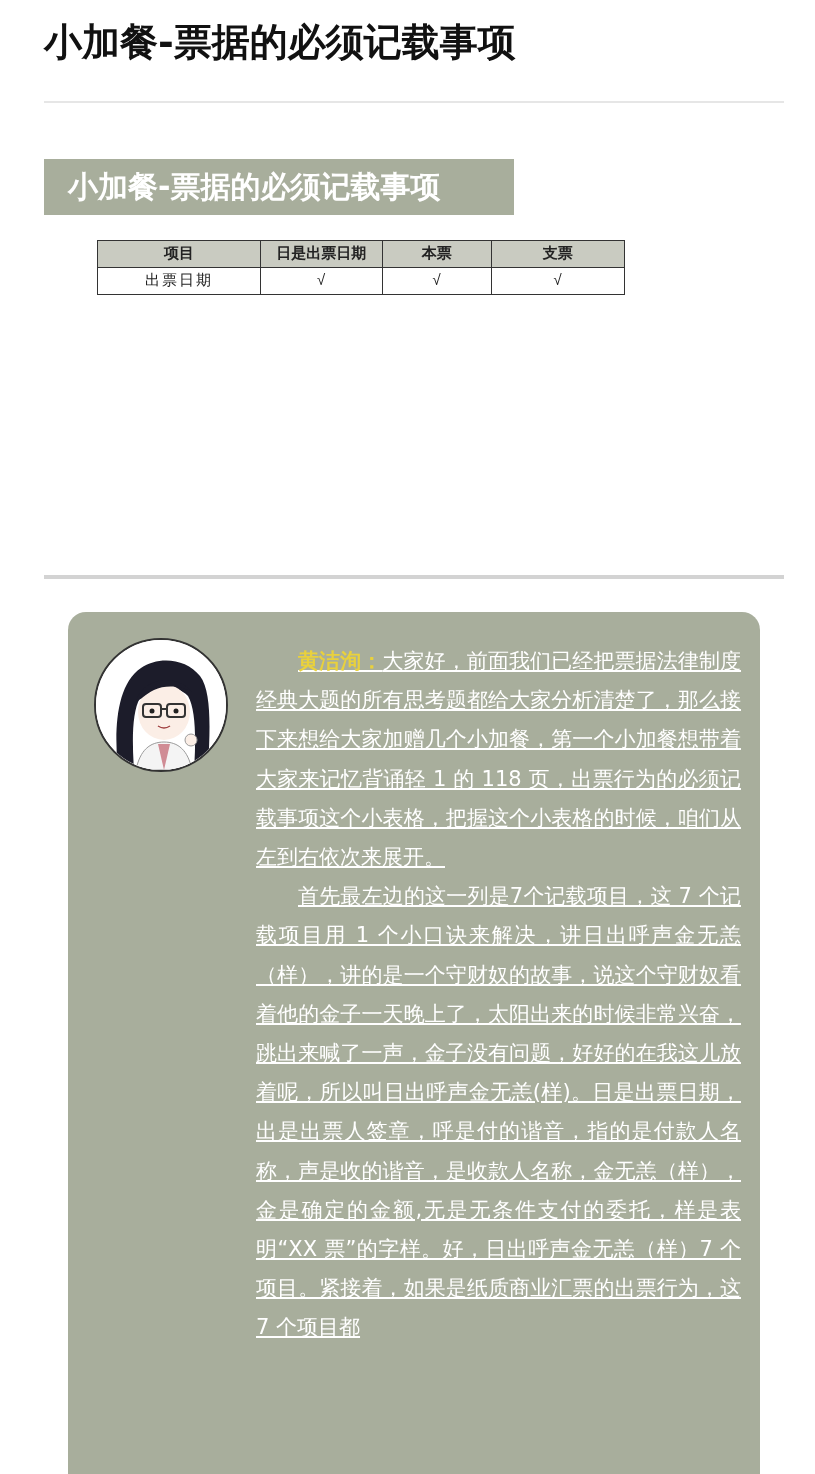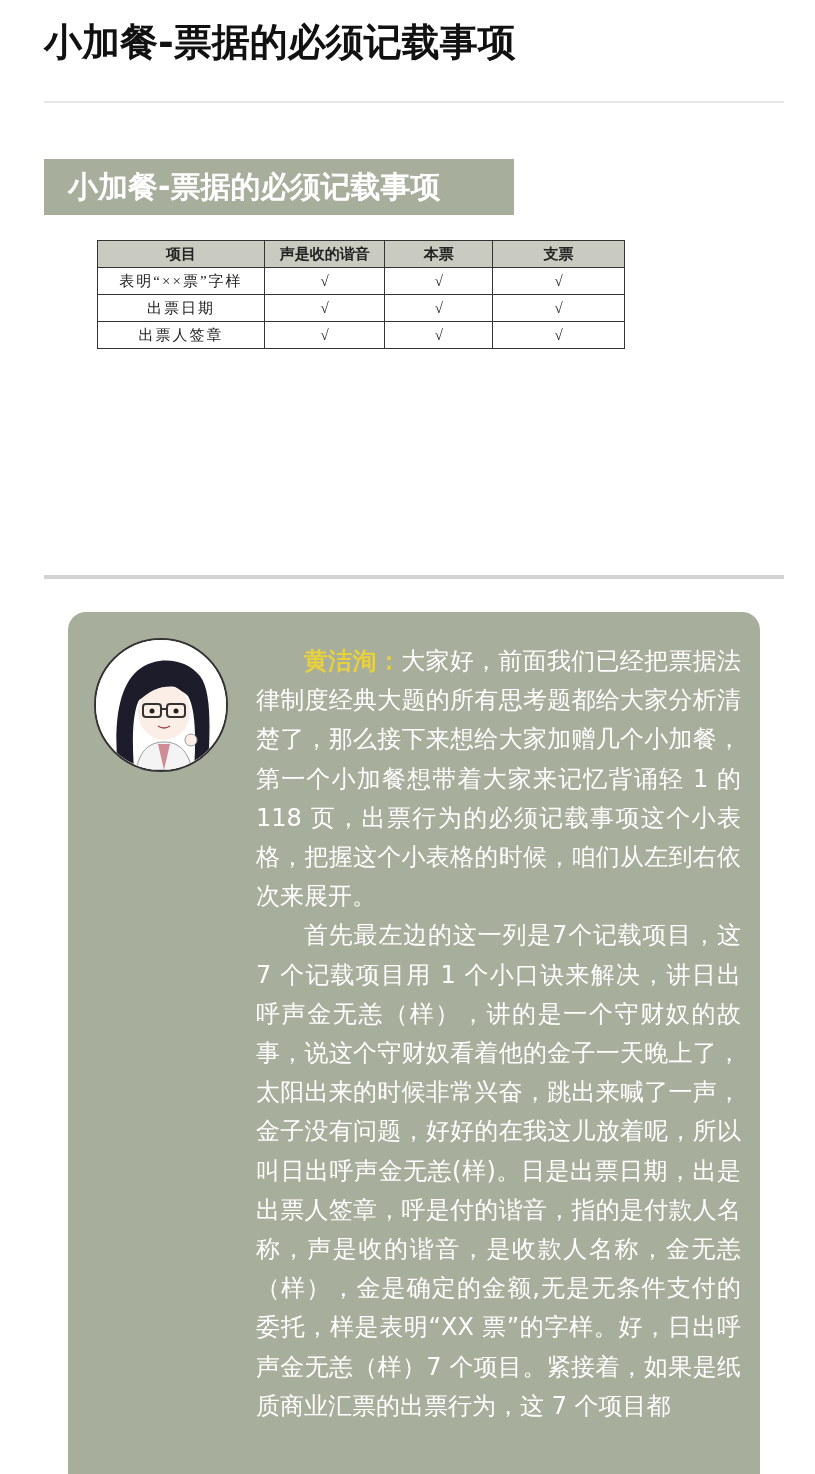--- a/index.html
+++ b/index.html
@@ -5,85 +5,61 @@
   html, body { margin: 0; padding: 0; background: #ffffff; }
   body { width: 815px; height: 1474px; overflow: hidden; position: relative;
          font-family: "DejaVu Sans", "Liberation Sans", sans-serif; }
   .page-title { position: absolute; left: 44px; top: 14px; margin: 0;
                 font-size: 38px; font-weight: bold; color: #111; letter-spacing: 0px; line-height: 56px; }
   .divider-top { position: absolute; left: 44px; top: 101px; width: 740px; height: 2px; background: #e6e6e6; }
   .section-banner { position: absolute; left: 44px; top: 159px; width: 470px; height: 56px;
                     background: #a8ae9c; display: flex; align-items: center; }
   .section-banner span { color: #ffffff; font-size: 30px; font-weight: bold; padding-left: 24px; letter-spacing: 0px; }
   table.req-table { position: absolute; left: 97px; top: 240px; width: 528px; border-collapse: collapse;
-                    font-family: Liberation Serif, serif; font-size: 15px; color: #222; }
+                    font-family: Liberation Mono, monospace; font-size: 15px; color: #222; }
   table.req-table th, table.req-table td { border: 1.5px solid #333; text-align: center; padding: 0; line-height: 19px; }
   table.req-table th { background: #c9cbc1; font-weight: bold; height: 26px; font-size: 15px; }
   table.req-table td.item { letter-spacing: 2px; }
   table.req-table tr.short td { height: 26px; }
   table.req-table tr.tall td { height: 54px; }
   .col0 { width: 196px; } .col1 { width: 146px; } .col2 { width: 130px; } .col3 { width: 160px; }
   .mark { display: block; font-size: 15px; }
   .note { display: block; letter-spacing: 2px; }
   .divider-bottom { position: absolute; left: 44px; top: 575px; width: 740px; height: 4px; background: #d3d3d3; }
   .speech-card { position: absolute; left: 68px; top: 612px; width: 692px; height: 900px;
                  background: #a8ae9c; border-radius: 18px; }
   .avatar { position: absolute; left: 26px; top: 26px; width: 130px; height: 130px; border-radius: 50%;
             background: #ffffff; border: 2px solid #333; overflow: hidden; }
   .speech-text { position: absolute; left: 188px; top: 30px; width: 485px; color: #ffffff;
-                 font-size: 24px; line-height: 39.2px; text-align: justify; }
+                 font-size: 21px; line-height: 39.2px; text-align: justify; text-decoration: underline; }
   .speech-text p { margin: 0; text-indent: 2em; }
   .speaker { color: #e9d13c; font-weight: bold; }
 </style>
 </head>
 <body>
 
 <h1 class="page-title">小加餐-票据的必须记载事项</h1>
 <div class="divider-top"></div>
 
 <div class="section-banner">
   <span>小加餐-票据的必须记载事项</span>
 </div>
 
 <table class="req-table">
   <thead>
     <tr>
       <th class="col0">项目</th>
-      <th class="col1">声是收的谐音</th>
+      <th class="col1">日是出票日期</th>
       <th class="col2">本票</th>
       <th class="col3">支票</th>
     </tr>
   </thead>
   <tbody>
     <tr class="short">
-      <td class="item">表明“××票”字样</td>
-      <td>
-          <span class="mark">√</span>
-        </td>
-      <td>
-          <span class="mark">√</span>
-        </td>
-      <td>
-          <span class="mark">√</span>
-        </td>
-    </tr>
-    <tr class="short">
       <td class="item">出票日期</td>
-      <td>
-          <span class="mark">√</span>
-        </td>
-      <td>
-          <span class="mark">√</span>
-        </td>
-      <td>
-          <span class="mark">√</span>
-        </td>
-    </tr>
-    <tr class="short">
-      <td class="item">出票人签章</td>
       <td>
           <span class="mark">√</span>
         </td>
       <td>
           <span class="mark">√</span>
         </td>
       <td>
           <span class="mark">√</span>
         </td>
     </tr>

